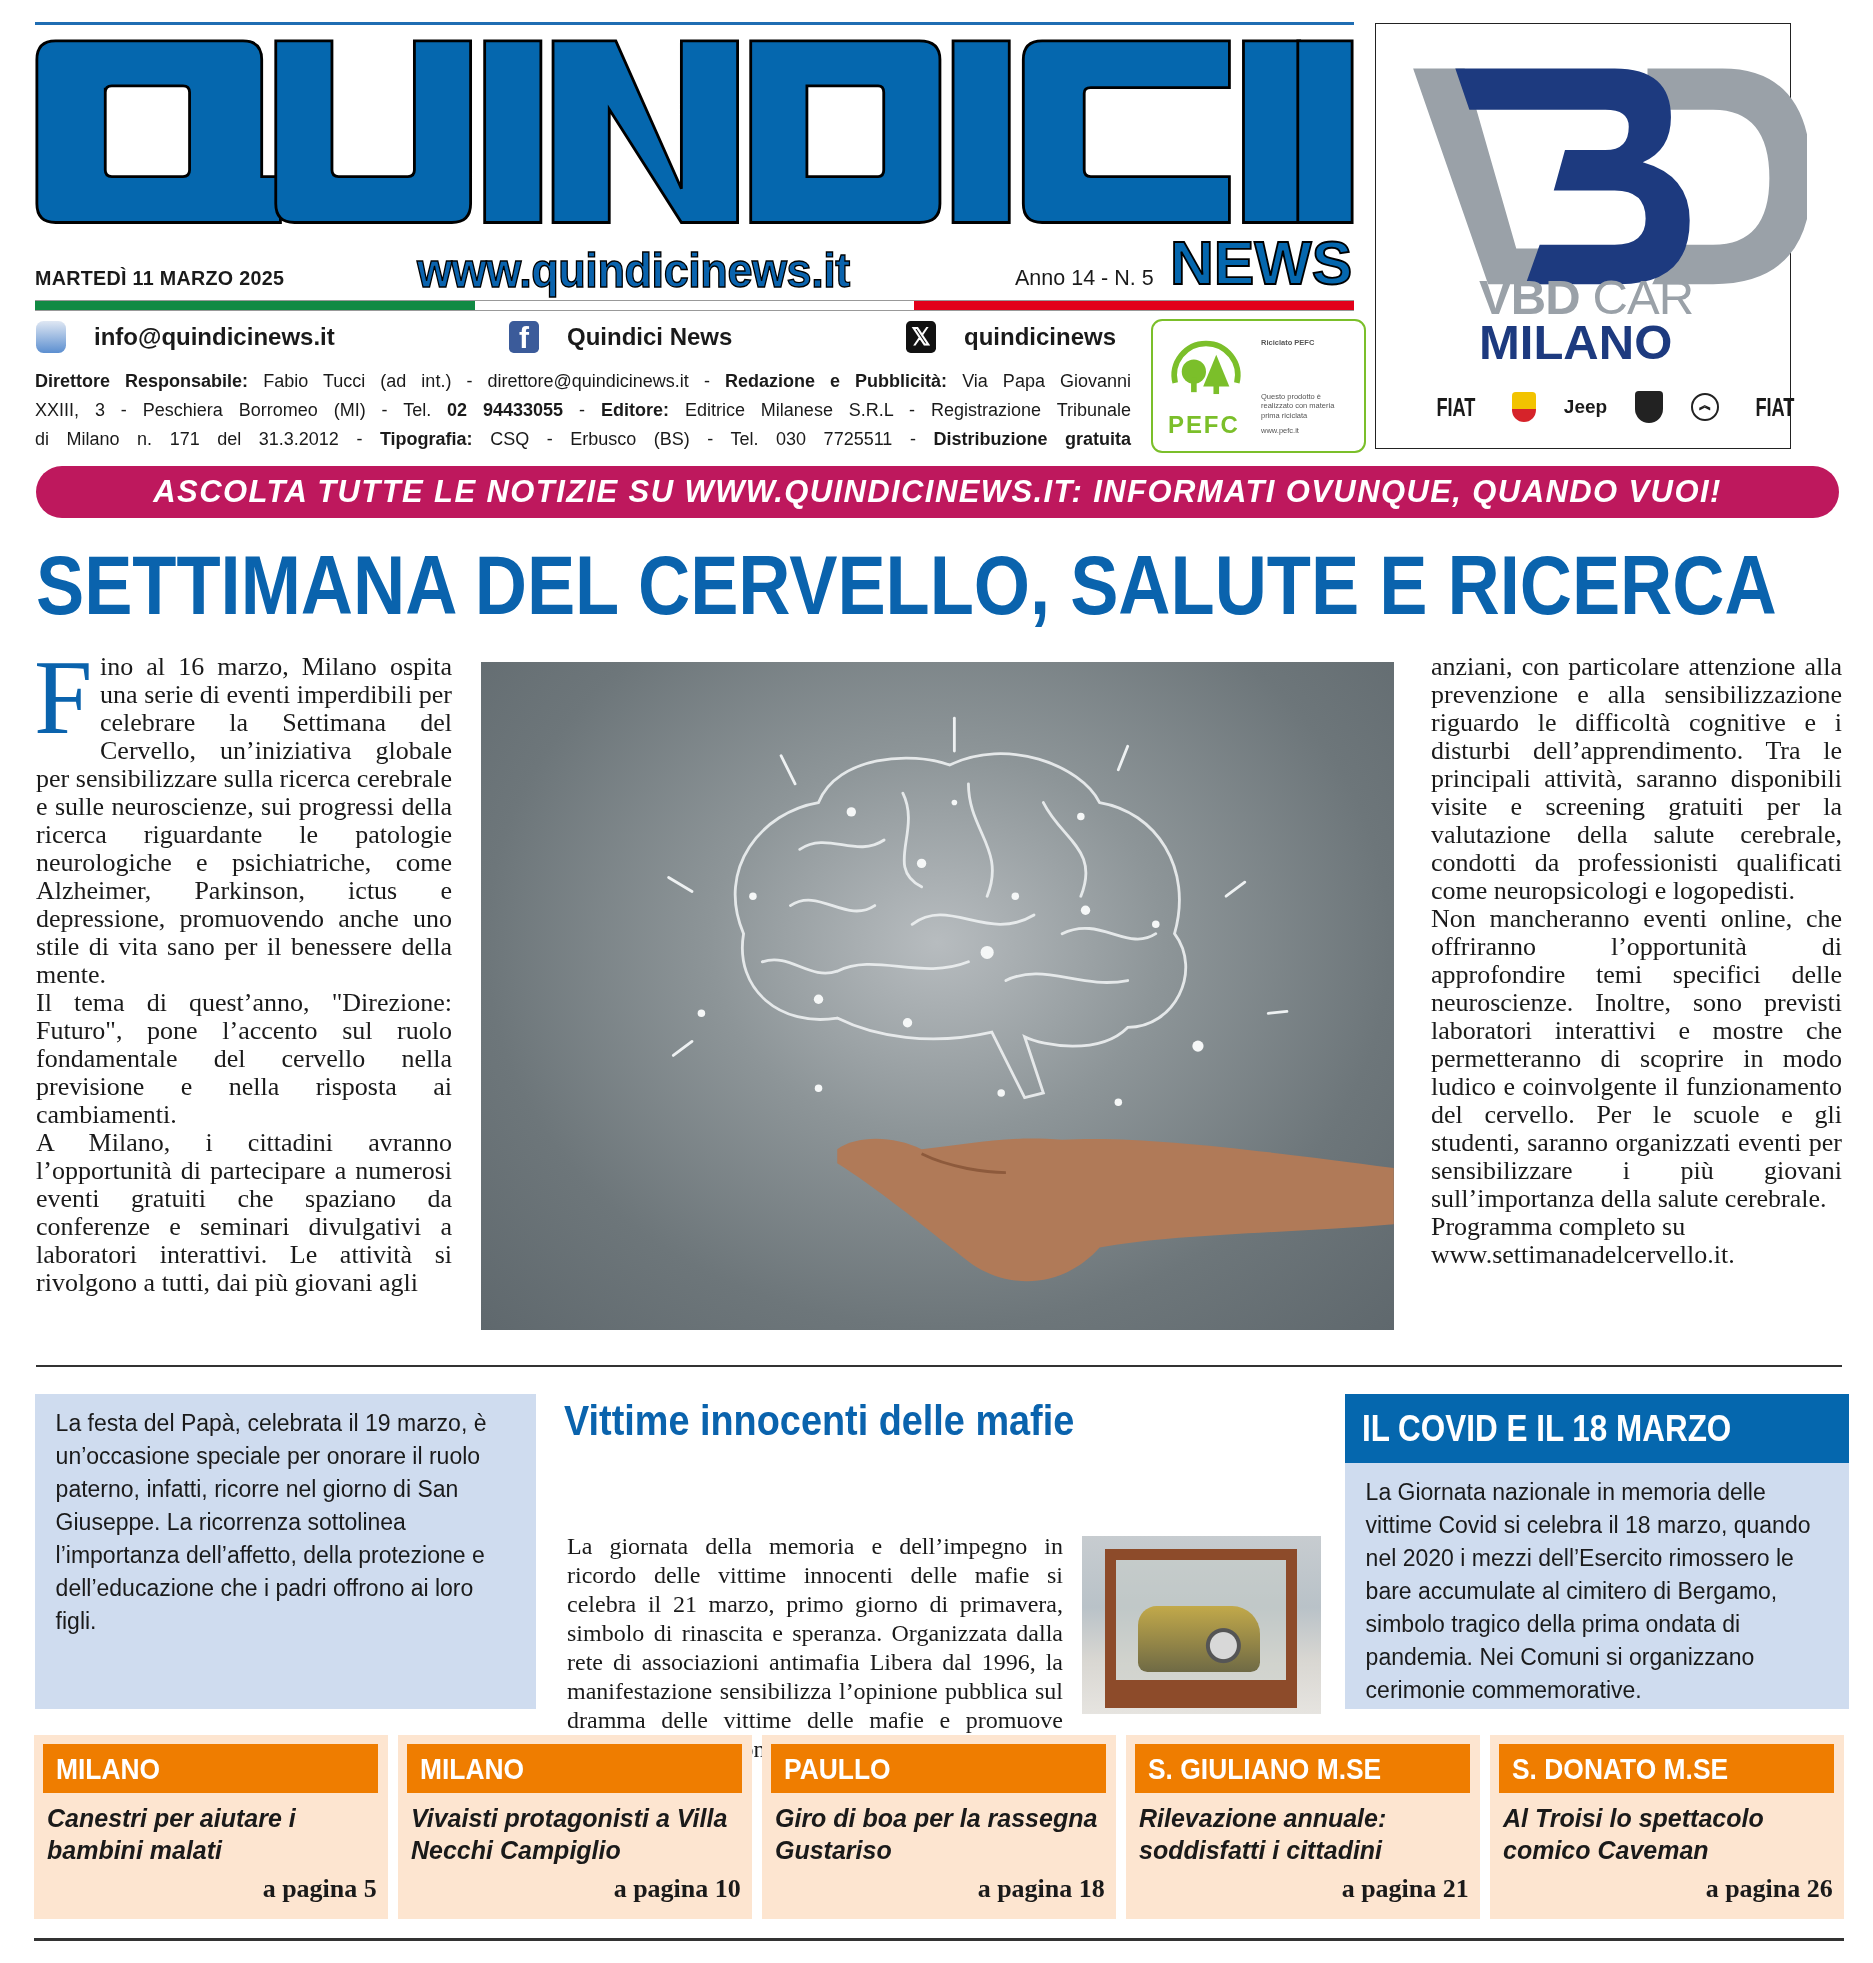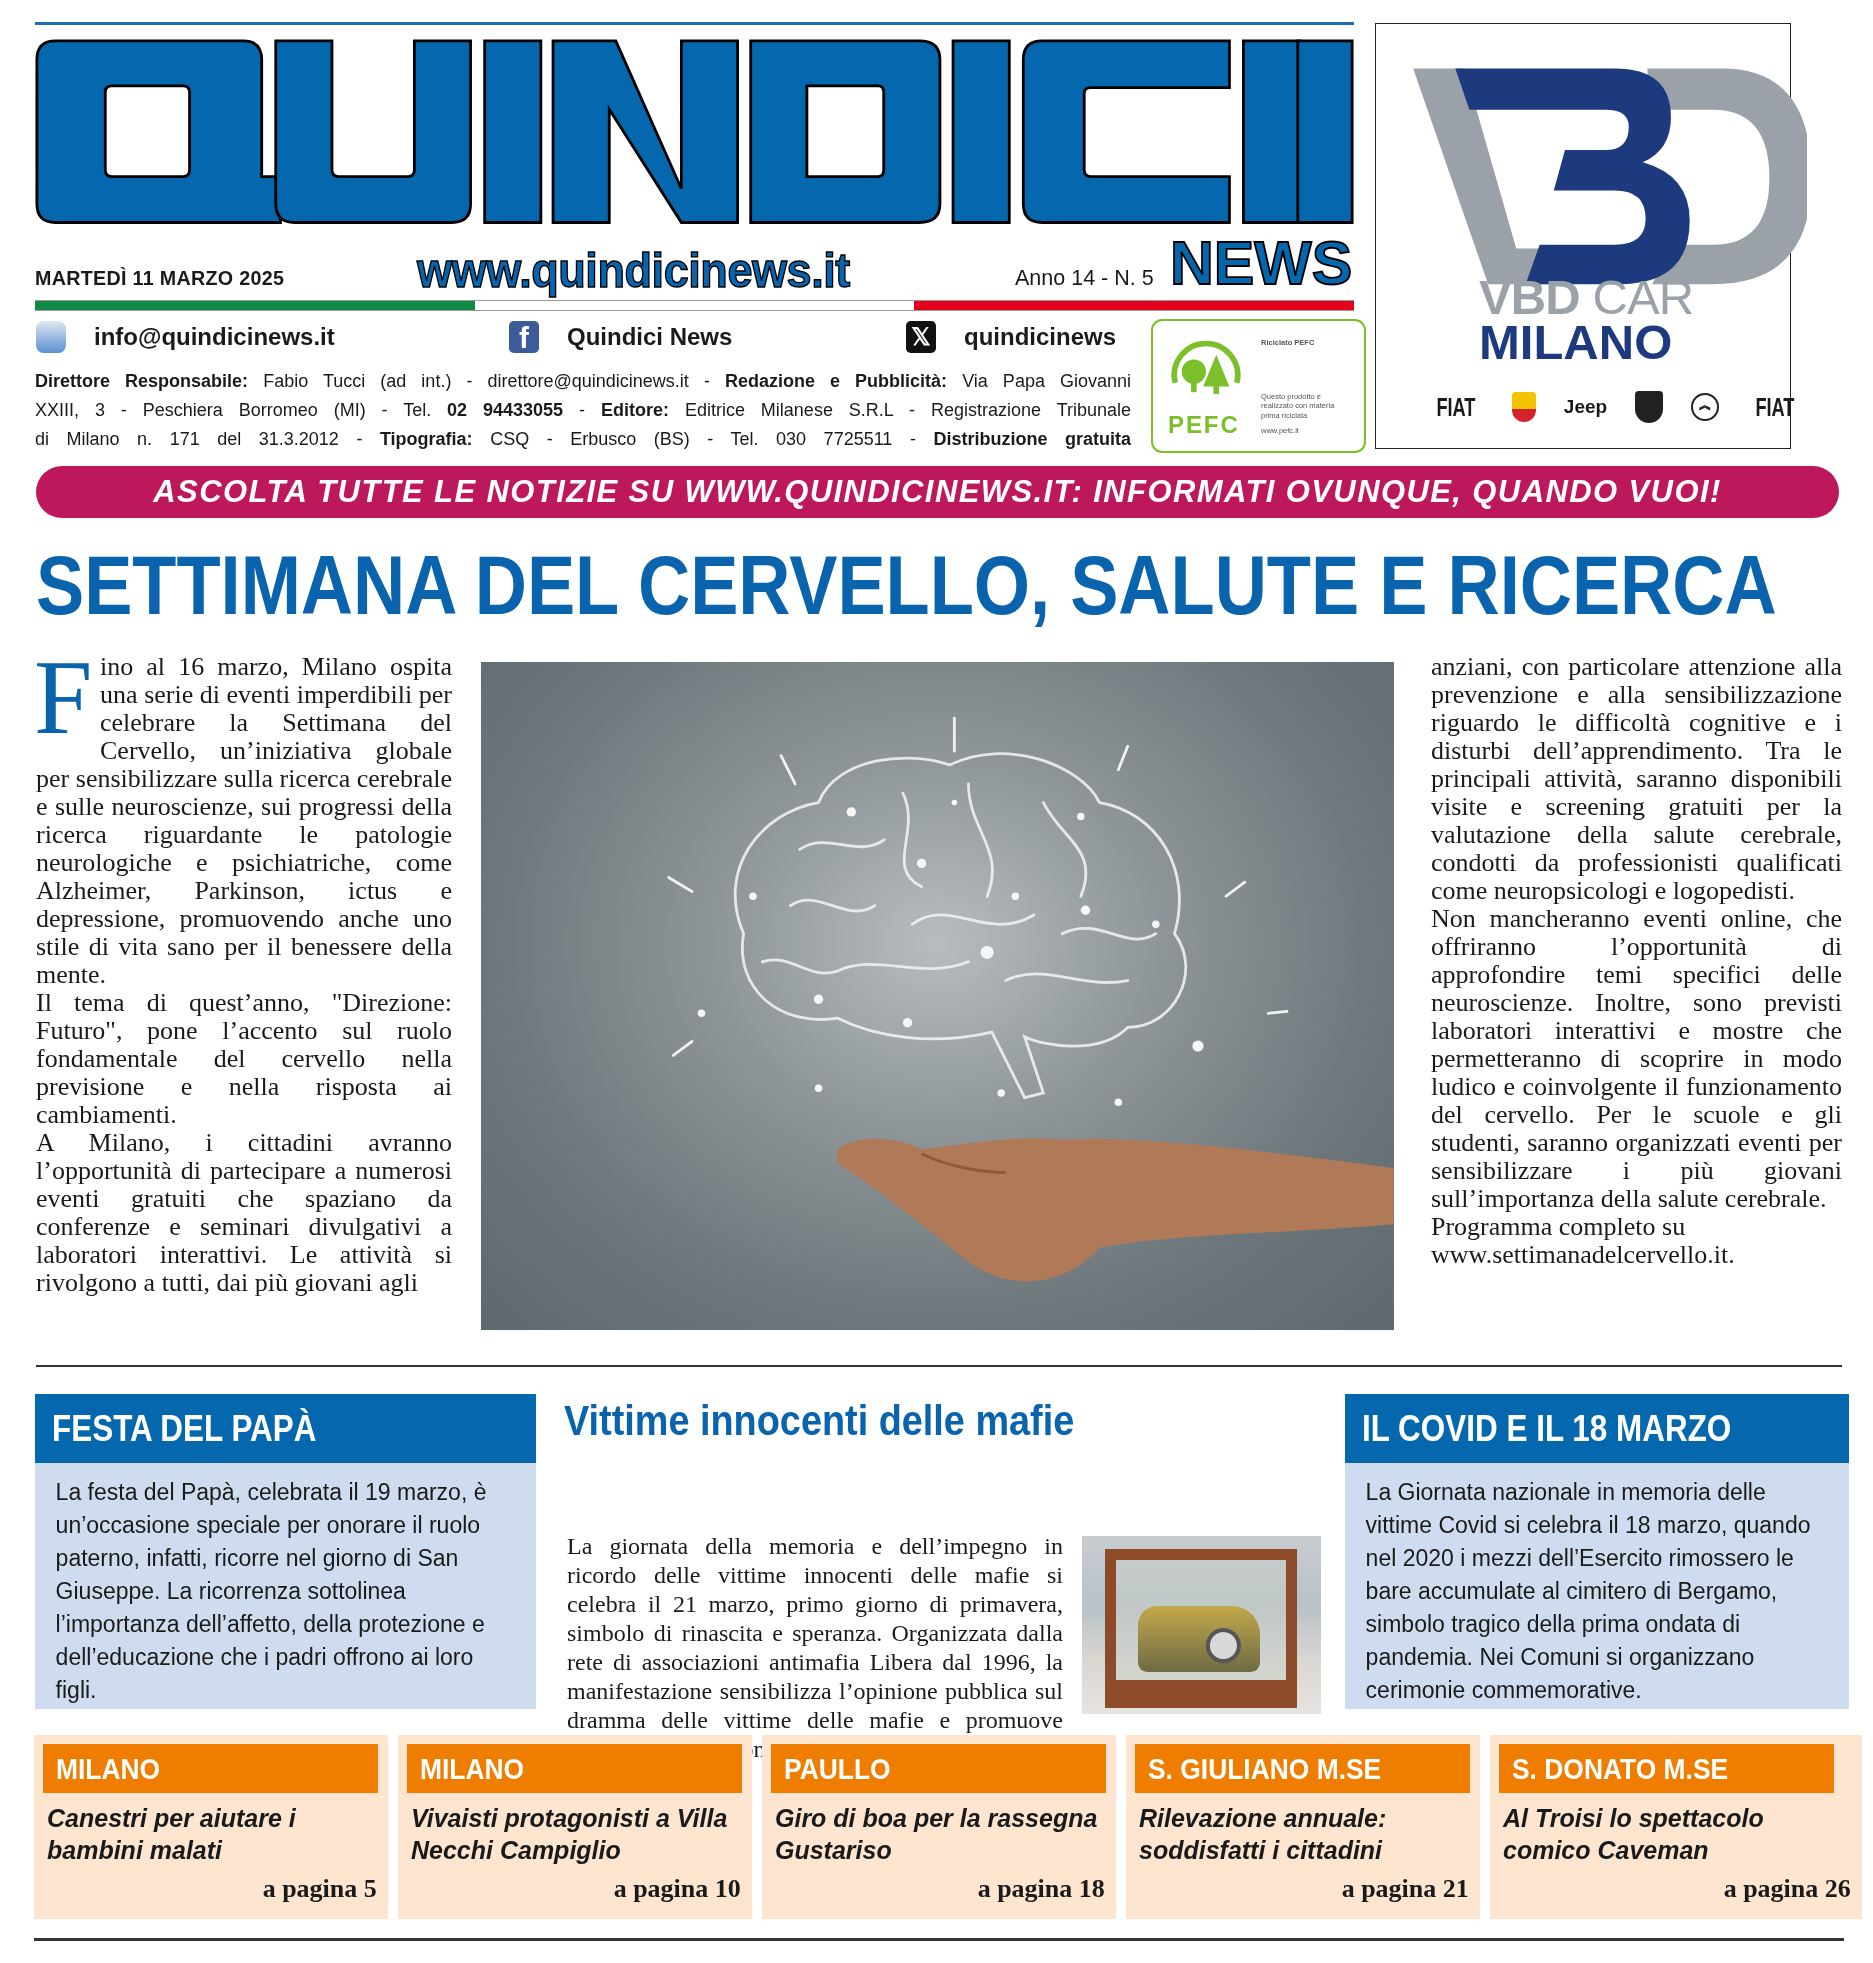--- a/index.html
+++ b/index.html
@@ -200,21 +200,20 @@
 
 <div class="abs col" id="col-right">
   <p>anziani, con particolare attenzione alla prevenzione e alla sensibilizzazione riguardo le difficoltà cognitive e i disturbi dell’apprendimento. Tra le principali attività, saranno disponibili visite e screening gratuiti per la valutazione della salute cerebrale, condotti da professionisti qualificati come neuropsicologi e logopedisti.</p>
   <p>Non mancheranno eventi online, che offriranno l’opportunità di approfondire temi specifici delle neuroscienze. Inoltre, sono previsti laboratori interattivi e mostre che permetteranno di scoprire in modo ludico e coinvolgente il funzionamento del cervello. Per le scuole e gli studenti, saranno organizzati eventi per sensibilizzare i più giovani sull’importanza della salute cerebrale.</p>
   <p style="text-align:left;">Programma completo su www.settimanadelcervello.it.</p>
 </div>
 
 <div class="abs" id="divider1"></div>
 
 <div class="abs bluebox" id="box-papa">
-  <div class="hdr"><span>FESTA DEL PAPÀ</span></div>
   <div class="body">La festa del Papà, celebrata il 19 marzo, è un’occasione speciale per onorare il ruolo paterno, infatti, ricorre nel giorno di San Giuseppe. La ricorrenza sottolinea l’importanza dell’affetto, della protezione e dell’educazione che i padri offrono ai loro figli.</div>
 </div>
 
 <div class="abs" id="mafie-title">Vittime innocenti delle mafie</div>
 <div class="abs" id="mafie-text">
   <div id="mafie-photo">
     <div class="case"></div>
     <div class="car"></div>
   </div>
   <span>La giornata della memoria e dell’impegno in ricordo delle vittime innocenti delle mafie si celebra il 21 marzo, primo giorno di primavera, simbolo di rinascita e speranza. Organizzata dalla rete di associazioni antimafia Libera dal 1996, la manifestazione sensibilizza l’opinione pubblica sul dramma delle vittime delle mafie e promuove l’impegno civile contro la criminalità organizzata.</span>
@@ -238,20 +237,20 @@
 <div class="abs teaser" style="left:762px;">
   <div class="lbl"><span>PAULLO</span></div>
   <div class="ttl">Giro di boa per la rassegna Gustariso</div>
   <div class="pg">a pagina 18</div>
 </div>
 <div class="abs teaser" style="left:1126px;">
   <div class="lbl"><span>S. GIULIANO M.SE</span></div>
   <div class="ttl">Rilevazione annuale: soddisfatti i cittadini</div>
   <div class="pg">a pagina 21</div>
 </div>
-<div class="abs teaser" style="left:1490px;padding-left:18px;">
+<div class="abs teaser" style="left:1490px;">
   <div class="lbl"><span>S. DONATO M.SE</span></div>
   <div class="ttl">Al Troisi lo spettacolo comico Caveman</div>
   <div class="pg">a pagina 26</div>
 </div>
 
 <div class="abs" id="divider2"></div>
 
 
 </body></html>

